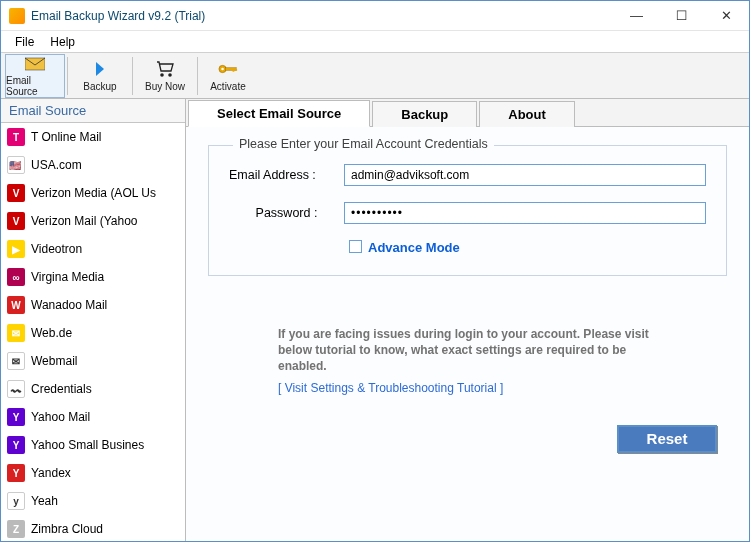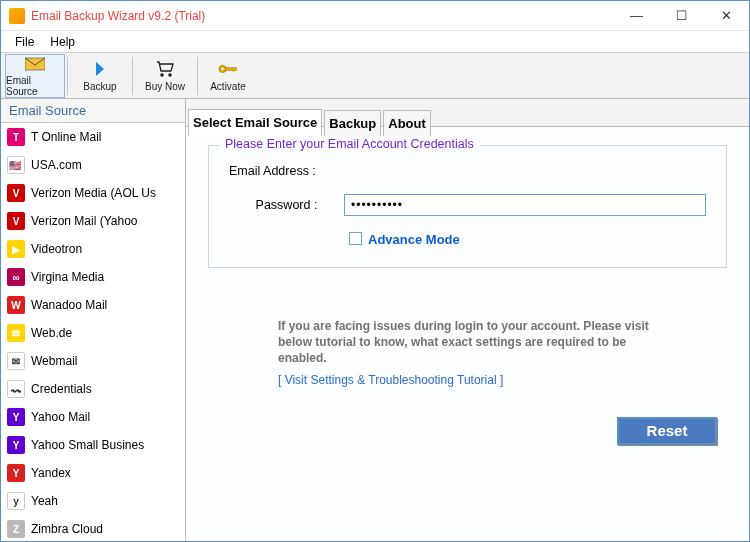--- a/index.html
+++ b/index.html
@@ -1,41 +1,41 @@
 <!DOCTYPE html>
 <html><head>
 <meta charset="utf-8">
 <style>
 * { box-sizing: border-box; margin: 0; padding: 0; font-family: "Segoe UI", Tahoma, sans-serif; }
 body { background: #fff; width: 750px; height: 542px; overflow: hidden; border: 1px solid #5a8fc7; }
 .titlebar { height: 30px; display: flex; align-items: center; padding: 0 0 0 8px; background: #fff; border-bottom: 1px solid #e5e5e5; }
 .titlebar .app-icon { width: 16px; height: 16px; background: linear-gradient(135deg,#f7b500,#ff8c00); border-radius: 2px; margin-right: 6px; }
-.titlebar-title { font-size: 12px; color: #ef4444; flex: 1; }
+.titlebar-title { font-size: 12px; color: #0c4a6e; flex: 1; }
 .win-controls { display: flex; }
 .win-btn { width: 45px; height: 30px; display: flex; align-items: center; justify-content: center; font-size: 13px; color: #333; cursor: default; }
 .menubar { height: 22px; display: flex; align-items: center; padding: 0 6px; font-size: 12px; background: #fff; border-bottom: 1px solid #d0d0d0; }
 .menu-item { padding: 2px 8px; cursor: default; }
 .toolbar { height: 46px; display: flex; align-items: center; background: #f3f3f3; border-bottom: 1px solid #bcbcbc; padding: 0 4px; }
 .tool-btn { width: 60px; height: 44px; display: flex; flex-direction: column; align-items: center; justify-content: center; font-size: 10px; color: #222; border: 1px solid transparent; cursor: default; }
 .tool-btn.selected { border: 1px solid #9ab6d6; background: #eaf2fb; }
 .tool-sep { width: 1px; height: 38px; background: #c5c5c5; margin: 0 2px; }
 .tool-icon { width: 20px; height: 20px; margin-bottom: 2px; display:flex; align-items:center; justify-content:center; }
 .main { display: flex; height: calc(542px - 30px - 22px - 46px - 2px); }
 .sidebar { width: 185px; border-right: 1px solid #bcbcbc; display: flex; flex-direction: column; background: #fff; }
 .sidebar-header { font-size: 13px; color: #3a6aa3; padding: 4px 8px; border-bottom: 1px solid #c5c5c5; background: #f6f6f6; }
 .sidebar-list { flex: 1; overflow: hidden; }
 .source-item { display: flex; align-items: center; height: 28px; padding: 0 6px; font-size: 12px; color: #000; cursor: default; white-space: nowrap; overflow: hidden; }
 .source-icon { width: 18px; height: 18px; margin-right: 6px; border-radius: 2px; display:flex; align-items:center; justify-content:center; font-size:10px; font-weight:bold; color:#fff; flex-shrink:0; }
 .content { flex: 1; display: flex; flex-direction: column; background: #fcfdff; }
 .tabs { display: flex; align-items: flex-end; height: 28px; border-bottom: 1px solid #bcbcbc; padding-left: 2px; background: #f3f3f3;}
-.tab { padding: 5px 4px; font-size: 13px; font-weight: bold; color: #000; border: 1px solid #bcbcbc; border-bottom: none; margin-right: 2px; background: #f6f6f6; cursor: default; position: relative; top: 10px; }
+.tab { padding: 5px 28px; font-size: 13px; font-weight: bold; color: #000; border: 1px solid #bcbcbc; border-bottom: none; margin-right: 2px; background: #f6f6f6; cursor: default; position: relative; top: 1px; }
 .tab.active { background: #fff; border-bottom: 1px solid #fff; }
 .panel { flex: 1; padding: 18px 22px 14px 22px; position: relative; }
 .fieldset { border: 1px solid #c8d4e3; padding: 18px 20px 20px 20px; position: relative; }
-.legend { position: absolute; top: -9px; left: 10px; background: #fcfdff; padding: 0 6px; font-size: 12.5px; color: #6d28d9; }
+.legend { position: absolute; top: -9px; left: 24px; background: #fcfdff; padding: 0 6px; font-size: 12.5px; color: #404040; }
 .form-row { display: flex; align-items: center; margin-bottom: 16px; }
 .form-label { width: 115px; font-size: 12.5px; color: #000; text-align: left; }
 .form-input { flex: 1; height: 22px; border: 1px solid #6a9fd8; padding: 0 6px; font-size: 12px; background: #fff; }
 .checkbox-row { display: flex; margin-left: 120px; margin-top: 4px; }
 .chk { width: 13px; height: 13px; border: 1px solid #6a9fd8; margin-right: 6px; background:#fff;}
 .adv-label { color: #0b5ed7; font-weight: bold; font-size: 13px; }
 .help-text { color: #737373; font-weight: bold; font-size: 12px; margin: 50px 0 6px 70px; line-height: 1.35; max-width: 380px;}
 .tutorial-link { color: #2d6bd7; font-size: 12px; margin-left: 70px; }
 .button-row { display: flex; justify-content: flex-end; gap: 32px; margin-top: 30px; padding-right: 10px;}
 .big-btn { width: 100px; height: 28px; border: 2px solid #5a8fc7; background: #4a7bbf; font-weight: bold; font-size: 15px; display:flex; align-items:center; justify-content:center; cursor: default; box-shadow: 1px 1px 0 #888;}
@@ -178,20 +178,21 @@
       <div class="tab">Backup</div>
       <div class="tab">About</div>
     </div>
 
     <div class="panel">
       <div class="fieldset">
         <div class="legend">Please Enter your Email Account Credentials</div>
 
         <div class="form-row">
           <div class="form-label">Email Address :</div>
+          <input class="form-input" value="admin@adviksoft.com" style="">
         </div>
 
         <div class="form-row">
           <div class="form-label" style="text-align:center">Password :</div>
           <input class="form-input" style="letter-spacing: 1px;" value="••••••••••">
         </div>
 
         <div class="checkbox-row">
           <div class="chk"></div>
           <span class="adv-label">Advance Mode</span>

